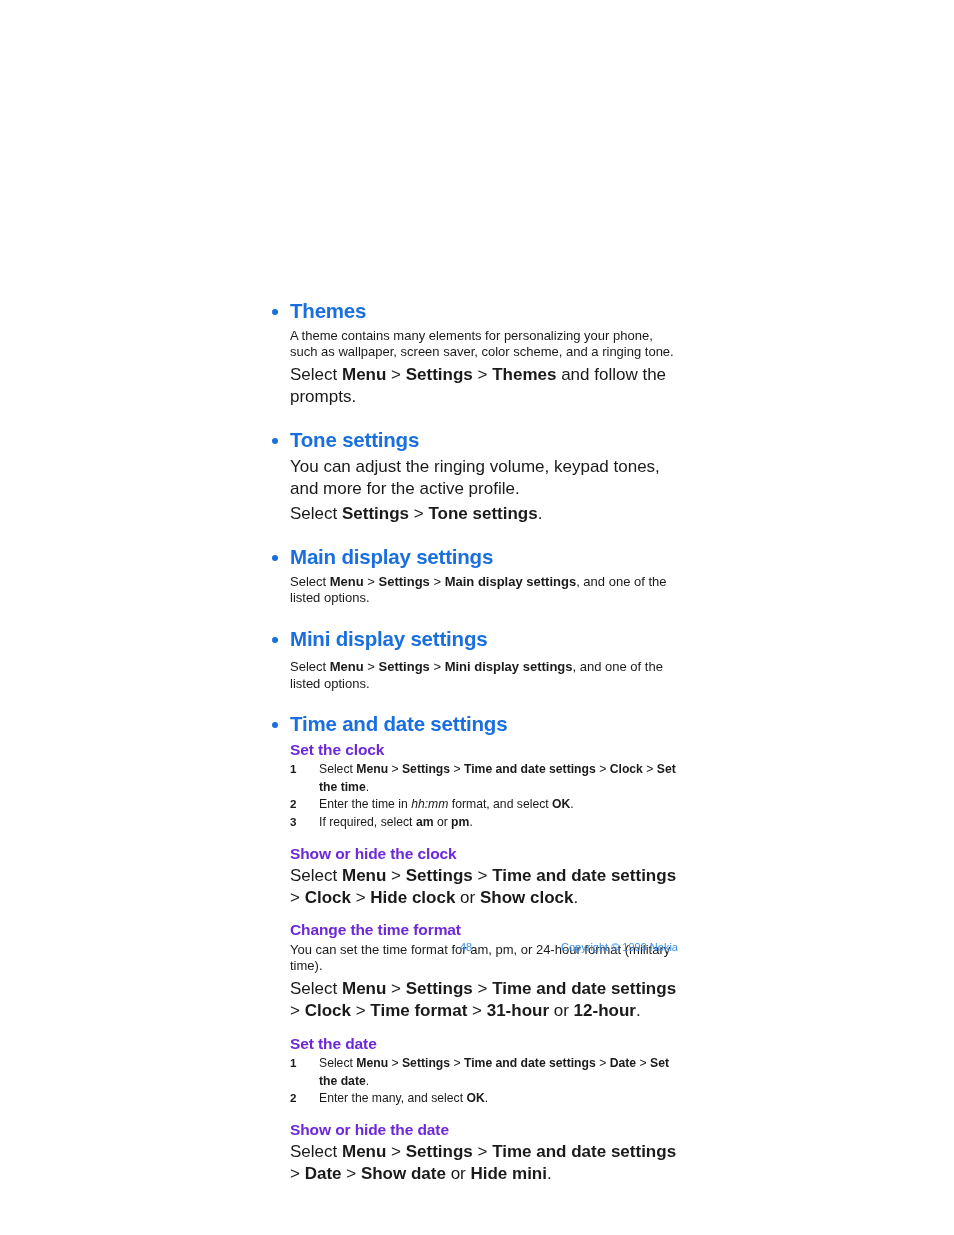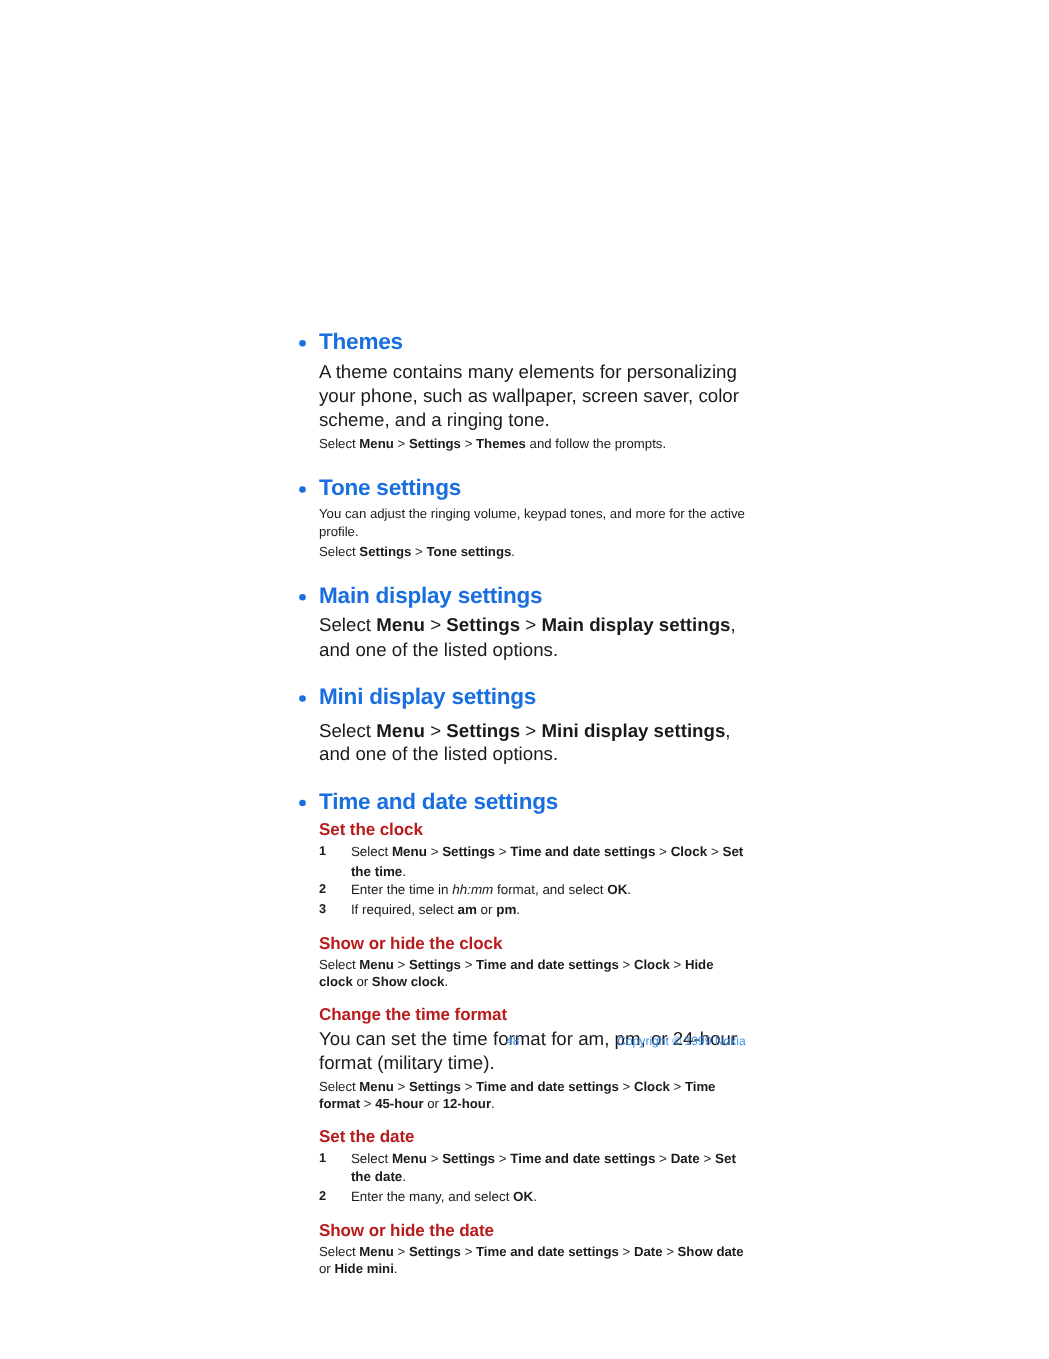--- a/index.html
+++ b/index.html
@@ -48,39 +48,39 @@
     top: 9px;
     width: 6px;
     height: 6px;
     background: #1a6fe0;
     border-radius: 50%;
     display: block;
   }
 
   
   .sub-head {
-    color: #b91c1c;
+    color: #6d28d9;
     font-size: 15.5px;
     font-weight: bold;
     letter-spacing: -0.1px;
     line-height: 1.1;
     margin: 0 0 3px 0;
     padding-left: 22px;
   }
 
   
   .body-text {
-    font-size: 12px;
+    font-size: 17px;
     line-height: 1.29;
     color: #1a1a1a;
     margin: 0;
     padding-left: 22px;
   }
   .body-text.small {
-    font-size: 17px;
+    font-size: 13px;
   }
   .body-text b { font-weight: bold; }
   .gap-md { height: 13px; }
   .gap-lg { height: 21px; }
   .gap-xs { height: 3px; }
 
   
   ol.steps {
     list-style: none;
     margin: 0;
@@ -212,21 +212,21 @@
     <div class="gap-md"></div>
 
     <h3 class="sub-head">
       <span>Change the time format</span>
     </h3>
     <p class="body-text small">
       <span>You can set the time format for am, pm, or 24-hour format (military time).</span>
     </p>
     <div class="gap-xs"></div>
     <p class="body-text">
-      <span>Select </span><b>Menu</b><span> &gt; </span><b>Settings</b><span> &gt; </span><b>Time and date settings</b><span> &gt; </span><b>Clock</b><span> &gt; </span><b>Time format</b><span> &gt; </span><b>45-hour</b><span> or </span><b>12-hour</b><span>.</span>
+      <span>Select </span><b>Menu</b><span> &gt; </span><b>Settings</b><span> &gt; </span><b>Time and date settings</b><span> &gt; </span><b>Clock</b><span> &gt; </span><b>Time format</b><span> &gt; </span><b>31-hour</b><span> or </span><b>12-hour</b><span>.</span>
     </p>
 
     <div class="gap-md"></div>
 
     <h3 class="sub-head">
       <span>Set the date</span>
     </h3>
     <ol class="steps">
       <li>
         <span class="num">1</span><span>Select </span><b>Menu</b><span> &gt; </span><b>Settings</b><span> &gt; </span><b>Time and date settings</b><span> &gt; </span><b>Date</b><span> &gt; </span><b>Set the date</b><span>.</span>

